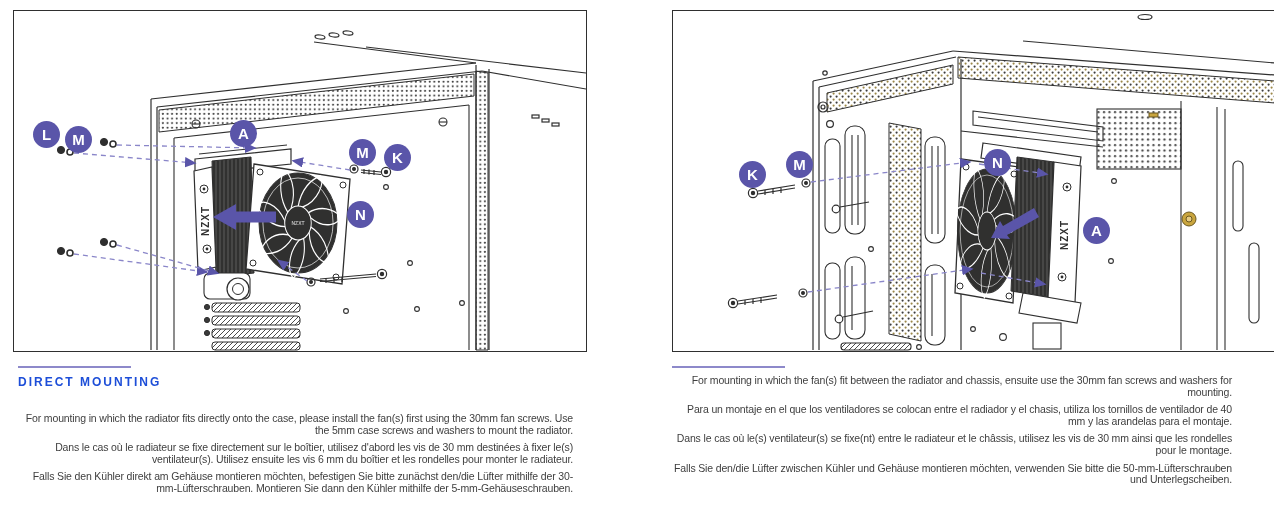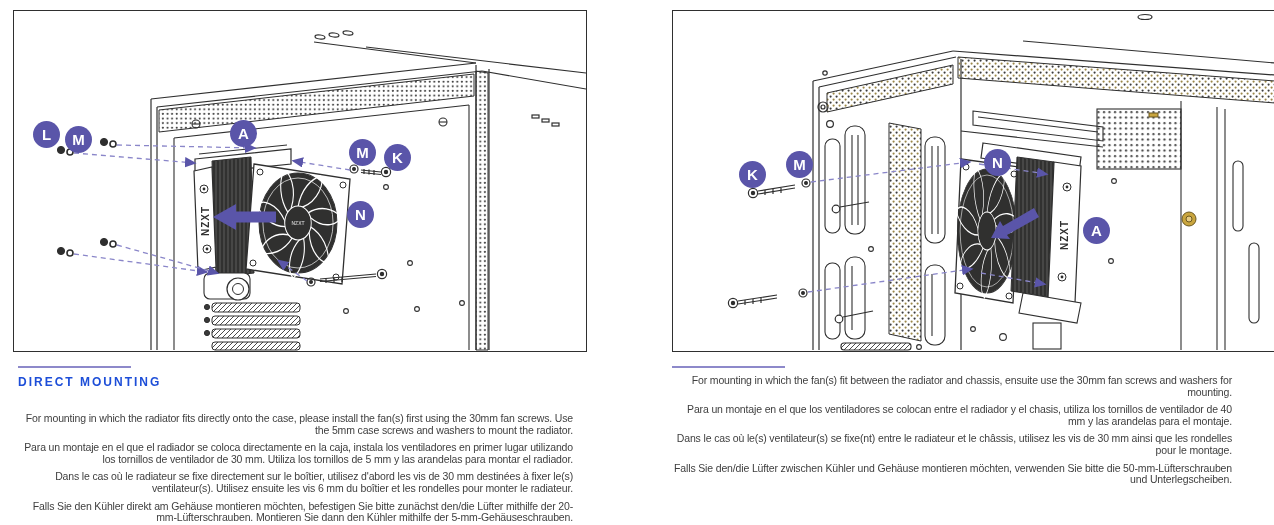--- a/index.html
+++ b/index.html
@@ -342,23 +342,22 @@
     <div class="callout" style="left:66px;top:150px">K</div>
     <div class="callout" style="left:113px;top:140px">M</div>
     <div class="callout" style="left:311px;top:138px">N</div>
     <div class="callout" style="left:410px;top:206px">A</div>
   </div>
 
   <div class="section" id="sec-left">
     <div class="rule"></div>
     <h2>DIRECT MOUNTING</h2>
     <p>For mounting in which the radiator fits directly onto the case, please install the fan(s) first using the 30mm fan screws. Use the 5mm case screws and washers to mount the radiator.</p>
-    <p>Para un montaje en el que el radiador se coloca directamente en la caja, instala los ventiladores en primer lugar utilizando los tornillos de ventilador de 30 mm. Utiliza los tornillos de 5 mm y las arandelas para montar el radiador.</p>
     <p>Dans le cas où le radiateur se fixe directement sur le boîtier, utilisez d'abord les vis de 30 mm destinées à fixer le(s) ventilateur(s). Utilisez ensuite les vis 6 mm du boîtier et les rondelles pour monter le radiateur.</p>
-    <p>Falls Sie den Kühler direkt am Gehäuse montieren möchten, befestigen Sie bitte zunächst den/die Lüfter mithilfe der 20-mm-Lüfterschrauben. Montieren Sie dann den Kühler mithilfe der 5-mm-Gehäuseschrauben.</p>
+    <p>Falls Sie den Kühler direkt am Gehäuse montieren möchten, befestigen Sie bitte zunächst den/die Lüfter mithilfe der 30-mm-Lüfterschrauben. Montieren Sie dann den Kühler mithilfe der 5-mm-Gehäuseschrauben.</p>
   </div>
 
   <div class="section" id="sec-right">
     <div class="rule"></div>
     <p>For mounting in which the fan(s) fit between the radiator and chassis, ensuite use the 30mm fan screws and washers for mounting.</p>
     <p>Para un montaje en el que los ventiladores se colocan entre el radiador y el chasis, utiliza los tornillos de ventilador de 40 mm y las arandelas para el montaje.</p>
     <p>Dans le cas où le(s) ventilateur(s) se fixe(nt) entre le radiateur et le châssis, utilisez les vis de 30 mm ainsi que les rondelles pour le montage.</p>
     <p>Falls Sie den/die Lüfter zwischen Kühler und Gehäuse montieren möchten, verwenden Sie bitte die 50-mm-Lüfterschrauben und Unterlegscheiben.</p>
   </div>
 

